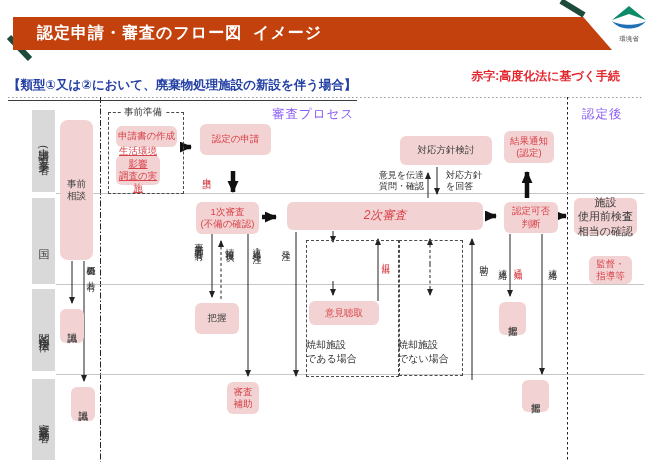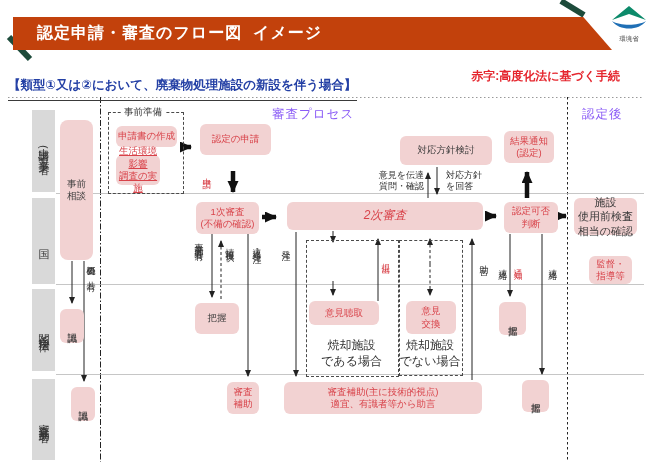--- a/index.html
+++ b/index.html
@@ -29,21 +29,21 @@
     writing-mode:vertical-rl;font-size:11px;color:#333;letter-spacing:2px;line-height:1;}
   
   .box{position:absolute;background:#f2d2d2;border-radius:6px;z-index:3;
     display:flex;align-items:center;justify-content:center;text-align:center;
     font-size:9.5px;line-height:1.3;color:#3a3a3a;white-space:pre-line;}
   .box.r{color:#d84249;}
   .box.vert{writing-mode:vertical-rl;letter-spacing:1px;}
   
   .group{position:absolute;border:1.2px dashed #4a4a4a;z-index:1;background:transparent;}
   .glabel{position:absolute;background:#fff;font-size:9.5px;color:#333;z-index:2;padding:0 3px;white-space:pre;}
-  .gcaption{position:absolute;font-size:12px;color:#333;z-index:2;text-align:center;white-space:pre-line;line-height:1.35;font-family:Liberation Mono, monospace;}
+  .gcaption{position:absolute;font-size:10px;color:#333;z-index:2;text-align:left;white-space:pre-line;line-height:1.35;}
   
   .vl{position:absolute;writing-mode:vertical-rl;font-size:9px;color:#333;
     letter-spacing:1.5px;line-height:1;z-index:3;white-space:pre;}
   .vl.r{color:#d84249;}
   .hl{position:absolute;font-size:9px;color:#333;line-height:1.25;z-index:3;white-space:pre-line;}
   svg.layer{position:absolute;left:0;top:0;z-index:1;}
 </style>
 </head>
 <body>
 
@@ -150,28 +150,24 @@
 (認定)</div>
   <div class="box" style="left:574px;top:198px;width:63px;height:37px;font-size:11px;">施設
 使用前検査
 相当の確認</div>
   <div class="box r" style="left:589px;top:242px;width:43px;height:28px;margin-top:14px;">監督・
 指導等</div>
   <div class="box vert" style="left:60px;top:309px;width:24px;height:34px;">認識</div>
   <div class="box vert" style="left:71px;top:387px;width:24px;height:34px;">認識</div>
   <div class="box" style="left:195px;top:303px;width:44px;height:31px;">把握</div>
   <div class="box r" style="left:309px;top:301px;width:70px;height:24px;">意見聴取</div>
-  <div class="box r" style="left:406px;top:301px;width:50px;height:33px;">意見
-交換</div>
   <div class="box vert" style="left:499px;top:302px;width:27px;height:33px;">把握</div>
   <div class="box vert" style="left:522px;top:380px;width:27px;height:32px;">把握</div>
   <div class="box r" style="left:227px;top:382px;width:32px;height:32px;">審査
 補助</div>
-  <div class="box r" style="left:284px;top:382px;width:198px;height:32px;">審査補助(主に技術的視点)
-適宜、有識者等から助言</div>
 
   <div class="vl r" style="left:202px;top:171px;">申請</div>
   <div class="vl" style="left:194px;top:236px;">事業計画等共有</div>
   <div class="vl" style="left:225px;top:241px;">情報提供</div>
   <div class="vl" style="left:252px;top:241px;">連絡・発注</div>
   <div class="vl" style="left:281px;top:243px;">発注</div>
   <div class="vl r" style="left:381px;top:256px;">提出</div>
   <div class="vl" style="left:479px;top:258px;">助言</div>
   <div class="vl" style="left:498px;top:262px;">連絡</div>
   <div class="vl r" style="left:513px;top:262px;">通知</div>

